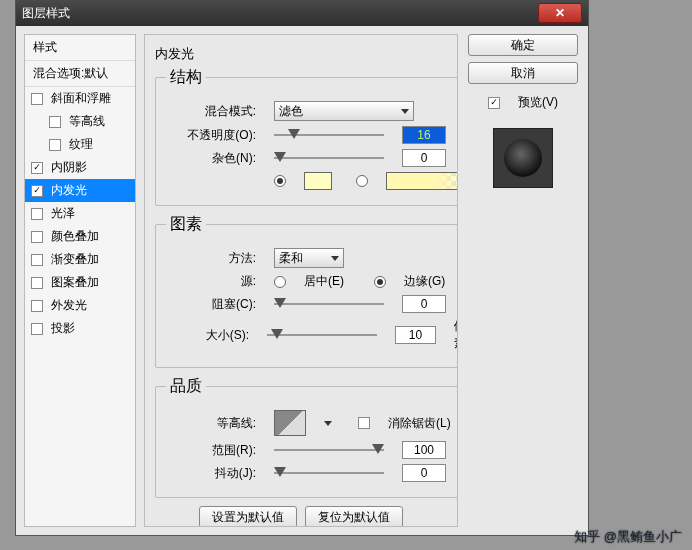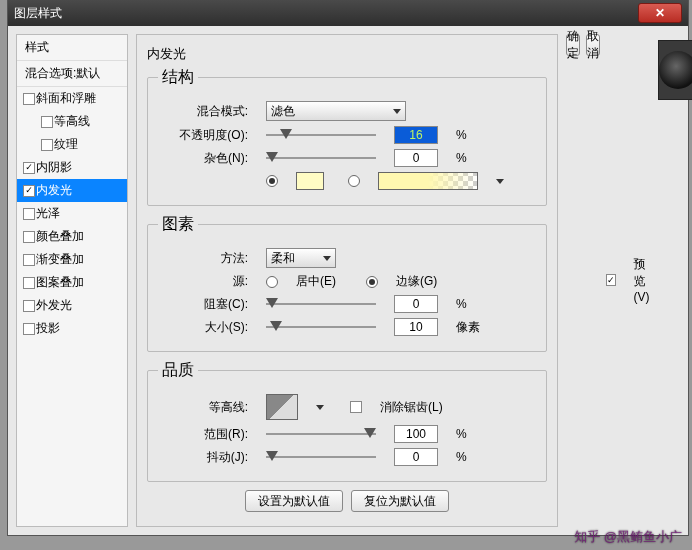--- a/index.html
+++ b/index.html
@@ -1,24 +1,24 @@
 <!DOCTYPE html>
 <html><head>
 <meta charset="utf-8">
 <style>
 *{box-sizing:border-box;margin:0;padding:0;font-family:"Microsoft YaHei",SimSun,Arial,sans-serif;font-size:12px}
 body{background:#999;width:692px;height:550px;position:relative}
-.window{position:absolute;top:0;left:8px;width:680px;height:535px;background:#e8e8e8;box-shadow:0 0 0 1px #555}
+.window{position:absolute;top:0;left:16px;width:572px;height:535px;background:#e8e8e8;box-shadow:0 0 0 1px #555}
 .titlebar{height:26px;background:linear-gradient(#4a4a4a,#2e2e2e);display:flex;align-items:center;padding:0 6px;color:#fff}
 .titlebar .title{flex:1;font-size:12px}
 .closebtn{width:44px;height:20px;background:linear-gradient(#d95b52,#b82c23);border:1px solid #7a1a14;border-radius:3px;color:#fff;display:flex;align-items:center;justify-content:center;font-weight:bold}
 .body{display:flex;padding:8px;gap:8px;height:calc(100% - 26px)}
 .sidebar{width:112px;border:1px solid #bbb;background:#f5f5f5}
 .side-head{padding:4px 8px;border-bottom:1px solid #ddd}
-.side-item{display:flex;align-items:center;gap:1px;padding:3px 6px;cursor:default}
+.side-item{display:flex;align-items:center;gap:8px;padding:3px 6px;cursor:default}
 .side-item.indent{padding-left:24px}
 .side-item.selected{background:#0a84ff;color:#fff}
 .chk{width:12px;height:12px;border:1px solid #888;background:#fff;display:inline-flex;align-items:center;justify-content:center;font-size:9px;line-height:1}
 .chk.checked::after{content:"✓";color:#000}
 .main{flex:1;border:1px solid #bbb;padding:10px;background:#e8e8e8;overflow:auto}
 .main h3{font-size:13px;font-weight:normal;margin-bottom:4px}
 fieldset{border:1px solid #bbb;border-radius:2px;margin-bottom:8px;padding:8px 10px 10px}
 legend{padding:0 4px;font-size:16px}
 .row{display:flex;align-items:center;gap:18px;margin:5px 0}
 .row .lbl{width:90px;text-align:right}
@@ -26,28 +26,28 @@
 .slider::before{content:"";position:absolute;left:0;right:0;top:7px;height:2px;background:#999}
 .thumb{position:absolute;top:2px;width:0;height:0;border-left:6px solid transparent;border-right:6px solid transparent;border-top:10px solid #555}
 .num{width:44px;height:18px;border:1px solid #888;background:#fff;text-align:center;line-height:16px}
 .num.sel{background:#0a5cd8;color:#bef264}
 .select{width:140px;height:20px;border:1px solid #888;background:linear-gradient(#fff,#ddd);display:flex;align-items:center;padding:0 4px;justify-content:space-between}
 .select .arrow{width:0;height:0;border-left:4px solid transparent;border-right:4px solid transparent;border-top:5px solid #333}
 .radio{width:12px;height:12px;border:1px solid #666;border-radius:50%;background:#fff;display:inline-flex;align-items:center;justify-content:center}
 .radio.checked::after{content:"";width:6px;height:6px;background:#333;border-radius:50%}
 .swatch{width:28px;height:18px;border:1px solid #666}
 .gradient{width:100px;height:18px;border:1px solid #666;background:linear-gradient(to right,#fff8b0,#fff8b0 50%,rgba(255,248,176,0) 100%),repeating-conic-gradient(#ccc 0 25%,#fff 0 50%) 50%/10px 10px}
-.rt{width:114px;display:flex;flex-direction:row;gap:6px;}
+.rt{width:114px;display:flex;flex-direction:column;gap:6px;align-items:center}
 .btn{width:110px;height:22px;border:1px solid #888;background:linear-gradient(#fdfdfd,#e2e2e2);border-radius:3px;display:flex;align-items:center;justify-content:center;cursor:pointer}
 .btn2{height:22px;padding:0 12px;border:1px solid #888;background:linear-gradient(#fdfdfd,#e2e2e2);border-radius:3px;display:flex;align-items:center;justify-content:center}
 .preview{width:60px;height:60px;background:#3a3a3a;border:1px solid #222;margin-top:6px;display:flex;align-items:center;justify-content:center}
 .preview .ball{width:38px;height:38px;border-radius:50%;background:radial-gradient(circle at 45% 40%,#666,#111 70%)}
 .contour{width:32px;height:26px;border:1px solid #666;background:linear-gradient(135deg,#888 0 50%,#ddd 50% 100%)}
 .footer-btns{display:flex;gap:8px;justify-content:center;margin-top:6px}
-.watermark{position:absolute;bottom:4px;right:10px;color:#701a75;text-shadow:0 0 2px #000;font-size:13px;opacity:.9}
+.watermark{position:absolute;bottom:4px;right:10px;color:#0f172a;text-shadow:0 0 2px #000;font-size:13px;opacity:.9}
 </style>
 </head>
 <body>
 
 <div class="window">
   <div class="titlebar">
     <span class="title">图层样式</span>
     <div class="closebtn">
         <span>✕</span>
       </div>

